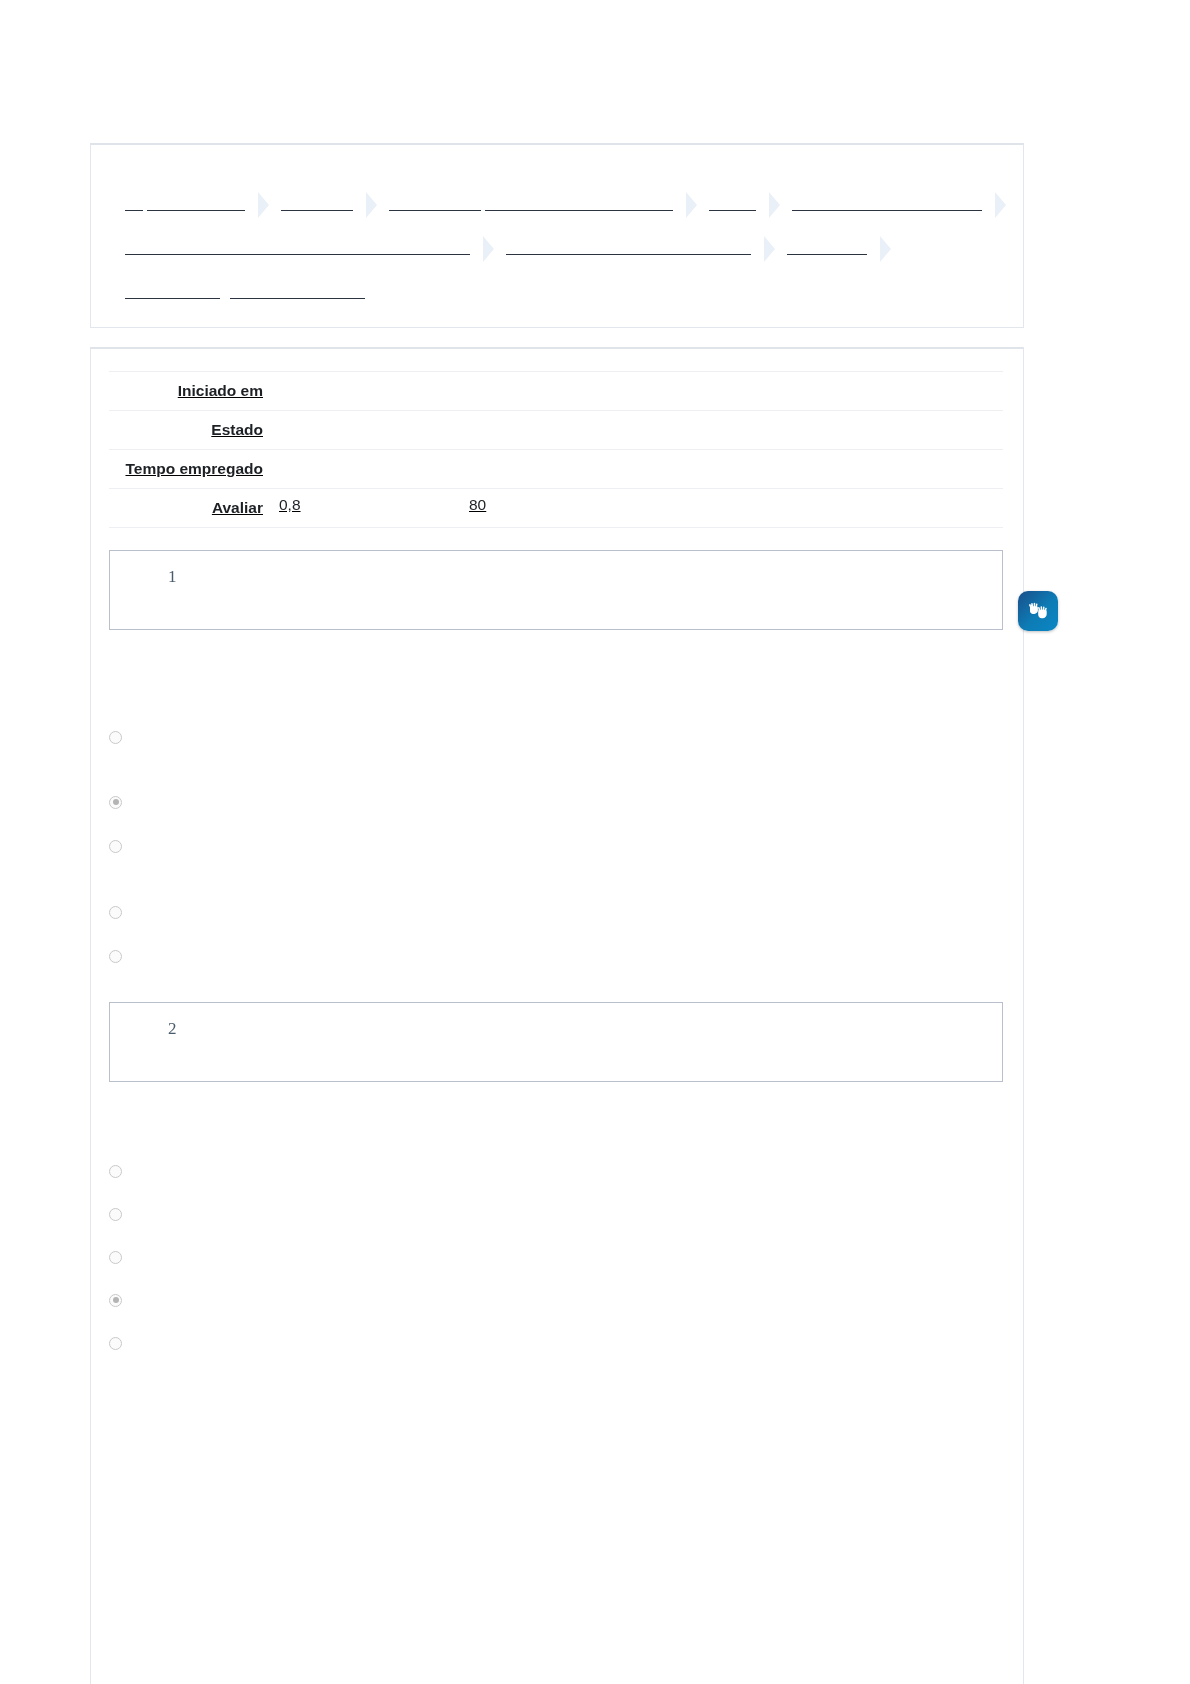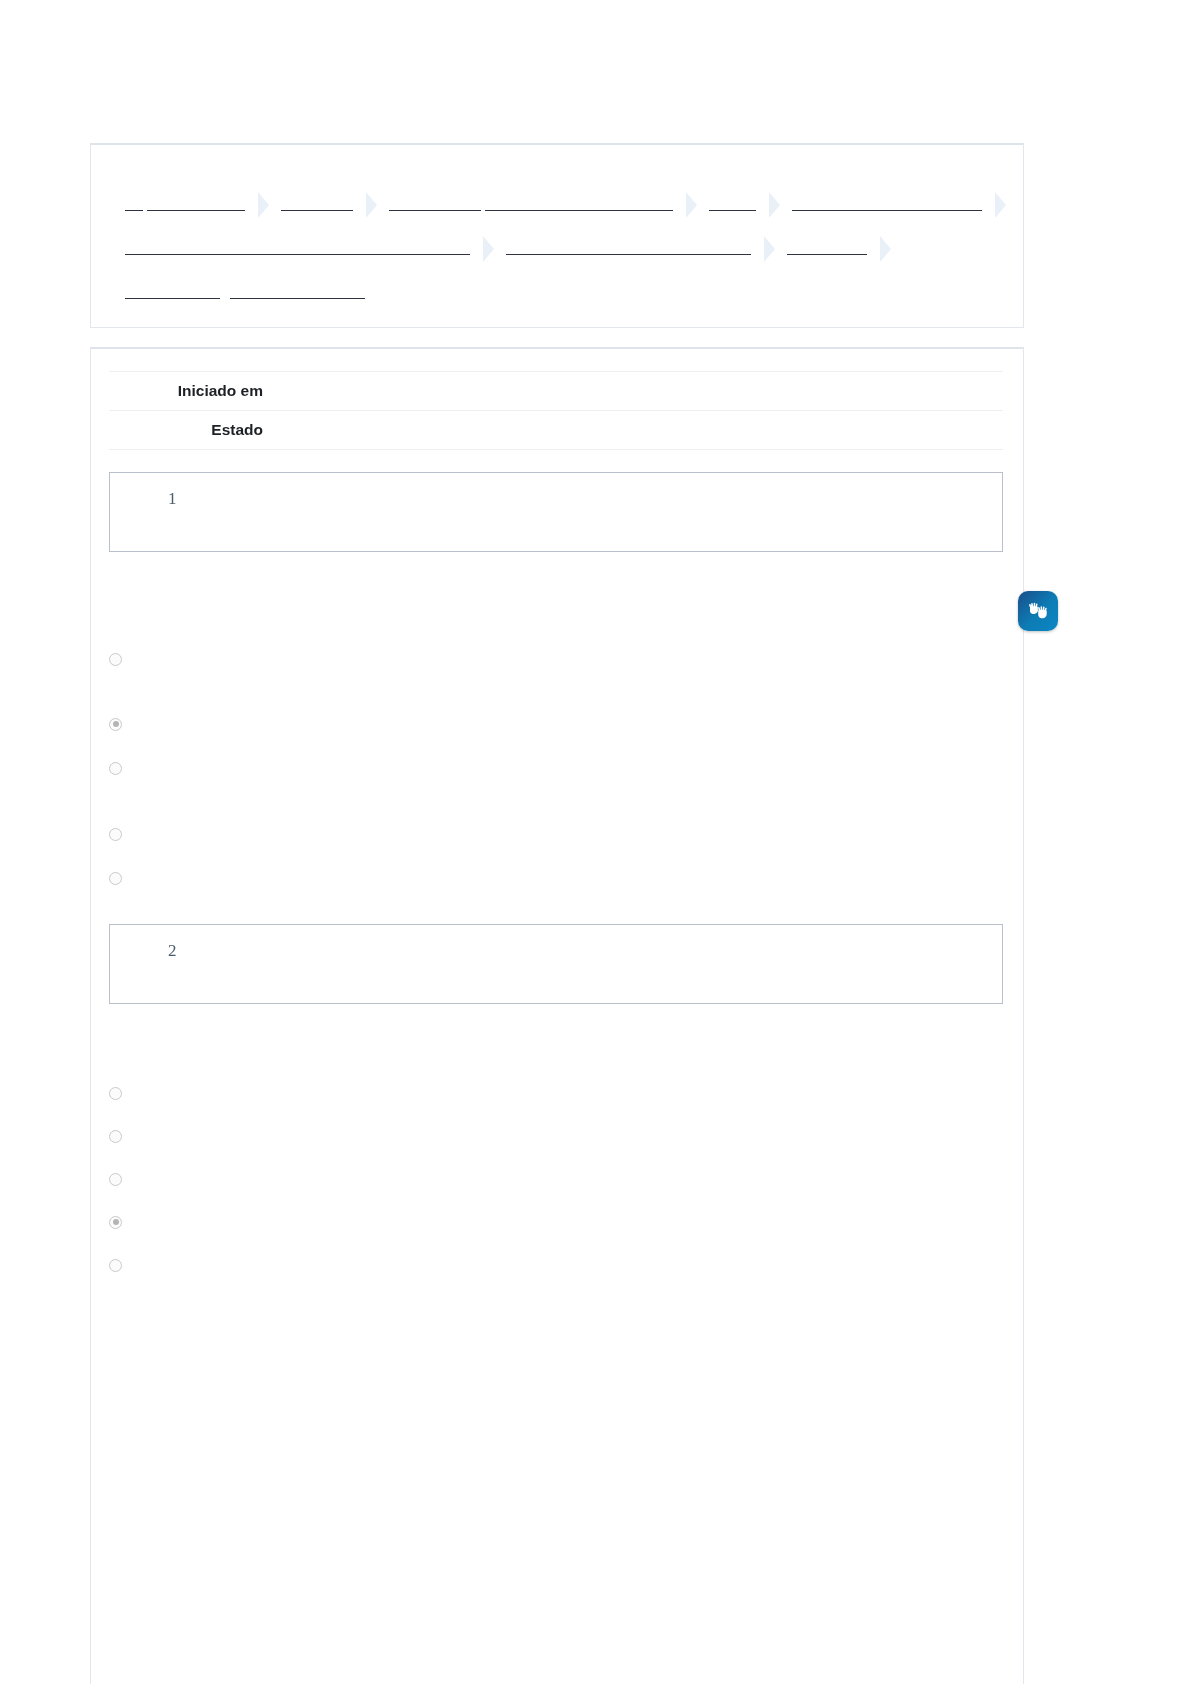--- a/index.html
+++ b/index.html
@@ -77,20 +77,21 @@
   }
 
   
   .summary-table {
     width: 894px;
     margin: 22px 0 0 18px;
     border-collapse: collapse;
   }
   .summary-table tr {
     border-top: 1px solid #edeff3;
+    text-decoration: underline;
   }
   .summary-table tr.thick-top { border-top: 1.6px solid #d9dde5; }
   .summary-table tr:last-child { border-bottom: 1px solid #edeff3; }
   .summary-table th {
     width: 162px;
     text-align: right;
     vertical-align: top;
     padding: 7px 8px 7px 0;
     font-size: 15.5px;
     font-weight: 700;
@@ -232,20 +233,33 @@
   <table class="summary-table">
     <tbody>
       <tr>
         <th>Iniciado em</th>
         <td></td>
       </tr>
       <tr>
         <th>Estado</th>
         <td></td>
       </tr>
+      <tr>
+        <th>Tempo empregado</th>
+        <td></td>
+      </tr>
+      <tr>
+        <th>Avaliar</th>
+        <td>
+          <div class="grade-cell">
+            <span class="grade-a">0,8</span>
+            <span class="grade-b">80</span>
+          </div>
+        </td>
+      </tr>
     </tbody>
   </table>
 
   <div class="question">
     <div class="q-header">
       <div class="q-number">1</div>
     </div>
     <div class="q-body"></div>
     <div class="q-spacer-1"></div>
 

